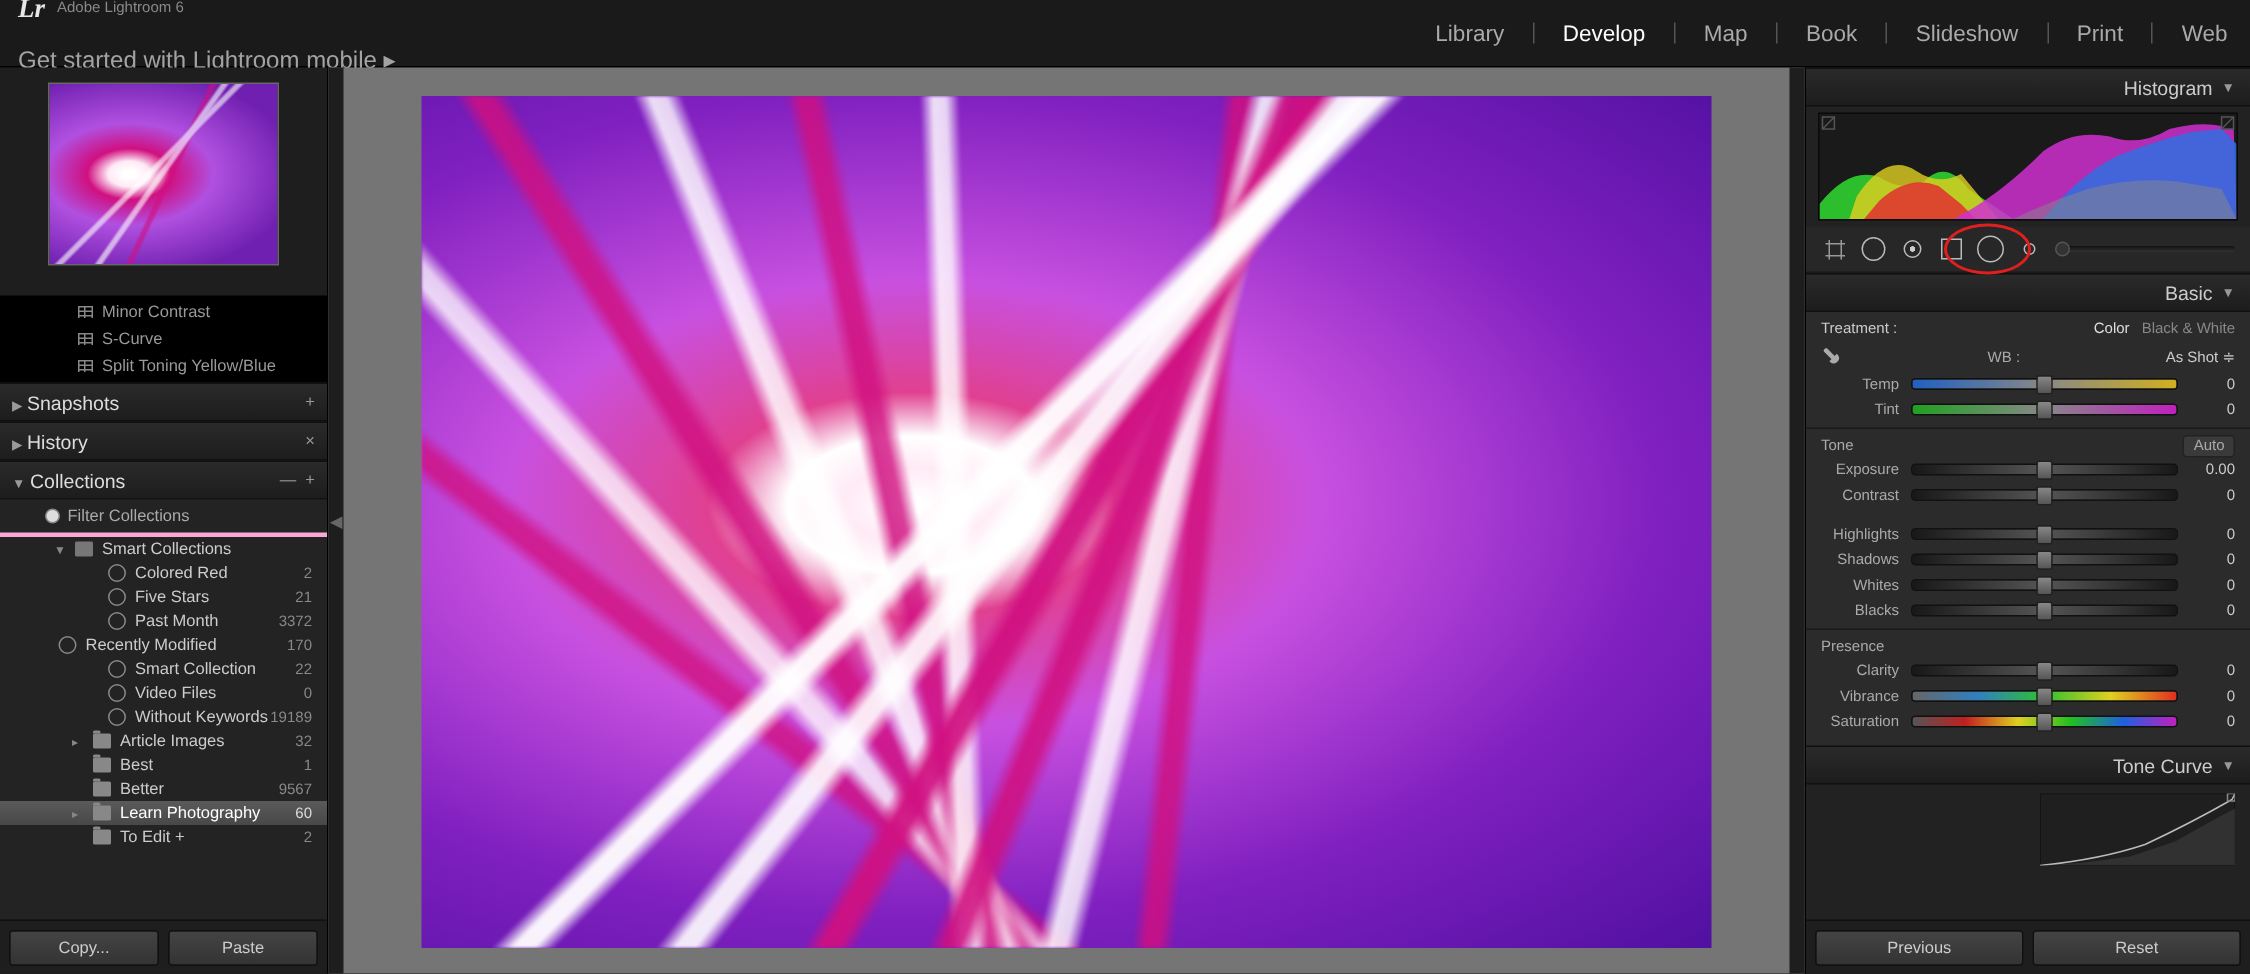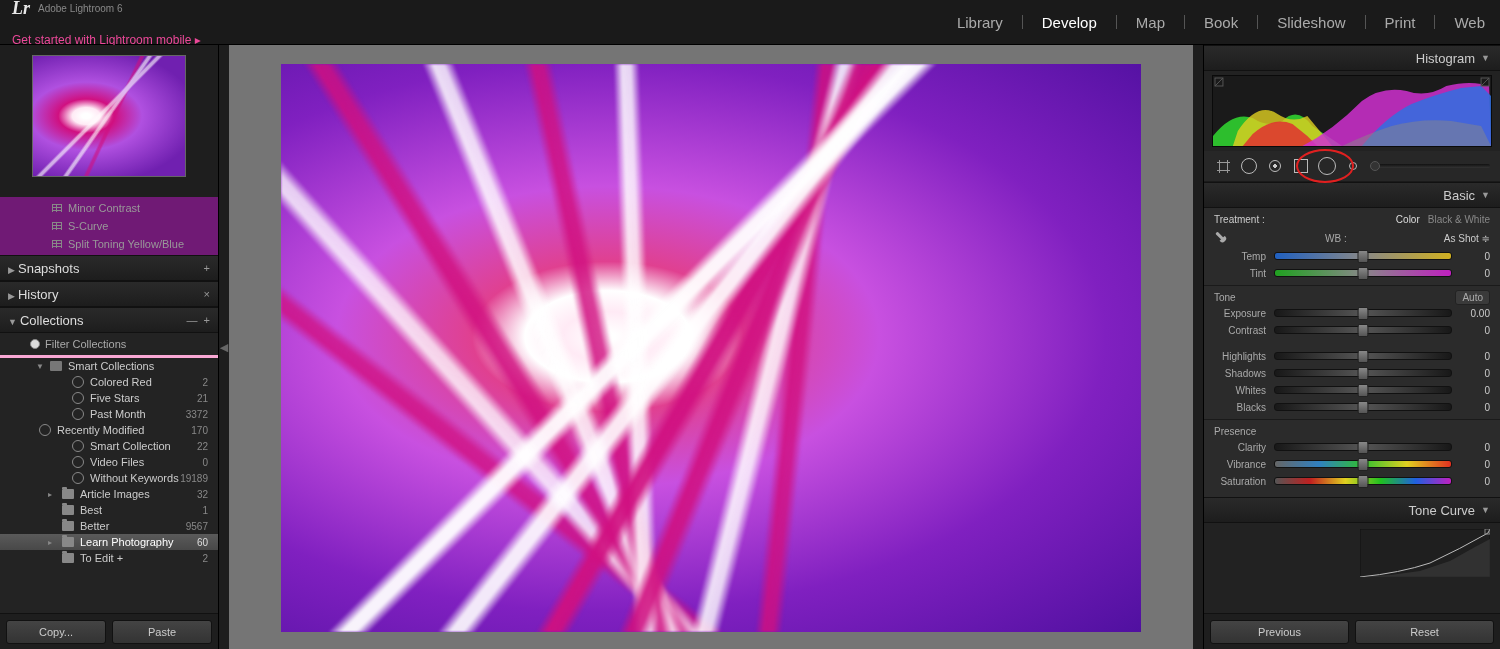--- a/index.html
+++ b/index.html
@@ -1,21 +1,21 @@
 <!DOCTYPE html>
 <html><head>
 <meta charset="utf-8">
 <style>
 html,body{margin:0;padding:0;background:#000;font-family:Arial,Helvetica,sans-serif;font-size:11px;color:#ccc;overflow:hidden;width:1500px;height:649px}
 .top-bar{height:44px;background:#1a1a1a;border-bottom:1px solid #000;display:flex;align-items:center;padding:0 12px;justify-content:space-between}
 .logo-block{display:flex;flex-direction:column;gap:14px}
 .logo-row{display:flex;align-items:center;gap:8px}
 .lr-logo{font-family:Georgia,serif;font-size:18px;font-weight:bold;color:#e8e8e8;font-style:italic}
 .app-title{font-size:10px;color:#888}
-.mobile-link{font-size:12px;color:#ec4899;cursor:pointer}
+.mobile-link{font-size:16px;color:#a3a3a3;cursor:pointer}
 .modules{display:flex;gap:16px;align-items:center}
 .mod{font-size:15px;color:#aaa;cursor:pointer;padding:2px 3px}
 .mod.active{color:#fff}
 .mod-sep{width:1px;height:14px;background:#555}
 .main{display:flex;height:605px}
 .left-panel{width:218px;background:#1e1e1e;display:flex;flex-direction:column;border-right:1px solid #000}
 .right-panel{width:296px;background:#222;display:flex;flex-direction:column;border-left:1px solid #000}
 .center{flex:1;background:#757575;display:flex;align-items:center;justify-content:center;position:relative}
 .center-scroll{width:10px;height:100%;position:absolute;left:0;background:#1e1e1e;display:flex;align-items:center;justify-content:center}
 .center-scroll-r{width:10px;height:100%;position:absolute;right:0;background:#1e1e1e}
@@ -26,21 +26,21 @@
 .nav-body{padding:10px 32px 20px;display:flex;justify-content:center}
 .nav-thumb{width:155px;height:120px;border:1px solid #666;background:radial-gradient(ellipse at 35% 50%,#fff 3%,#ffeaf5 10%,#d01080 20%,#b050e0 40%,#7020b0 80%);position:relative;overflow:hidden}
 .nav-thumb::after{content:"";position:absolute;inset:0;background:
  linear-gradient(135deg,transparent 45%,#fff 46%,#fff 47%,transparent 48%),
  linear-gradient(125deg,transparent 48%,#fff 49%,#fff 50%,transparent 51%),
  linear-gradient(115deg,transparent 51%,#d01080 52%,#d01080 53%,transparent 54%);
  opacity:.6}
 .zoom-opts{display:flex;gap:6px;font-size:9px;color:#888}
 .zoom-opts span{cursor:pointer}
 .zoom-opts .sel{color:#ddd}
-.preset-list{background:#701a75;padding:2px 0}
+.preset-list{background:#000000;padding:2px 0}
 .preset-item{display:flex;align-items:center;gap:6px;padding:3px 8px 3px 52px;font-size:11px;color:#999;cursor:pointer}
 .grid-icon{width:10px;height:8px;display:inline-block}
 .grid-icon::before{content:"";display:block;width:10px;height:8px;background:linear-gradient(#888,#888)0 0/10px 1px no-repeat,linear-gradient(#888,#888)0 3px/10px 1px no-repeat,linear-gradient(#888,#888)0 6px/10px 1px no-repeat,linear-gradient(#888,#888)0 0/1px 8px no-repeat,linear-gradient(#888,#888)4px 0/1px 8px no-repeat,linear-gradient(#888,#888)9px 0/1px 8px no-repeat}
 .filter-row{padding:5px 8px 5px 30px;background:#232323;font-size:11px;color:#aaa;border-bottom:3px solid #f9a8d4;display:flex;align-items:center;gap:5px}
 .filter-dot{width:8px;height:8px;border:1px solid #888;border-radius:50%;background:#ddd}
 .coll-tree{flex:1;overflow:auto;background:#232323;font-size:11px}
 .coll-row{display:flex;align-items:center;padding:2px 8px 2px 36px;cursor:pointer;justify-content:space-between}
 .coll-row.selected{background:linear-gradient(#5a5a5a,#484848);color:#fff}
 .coll-row .lbl{display:flex;align-items:center;gap:6px}
 .coll-row .cnt{color:#888;font-size:10px;margin-right:2px}

